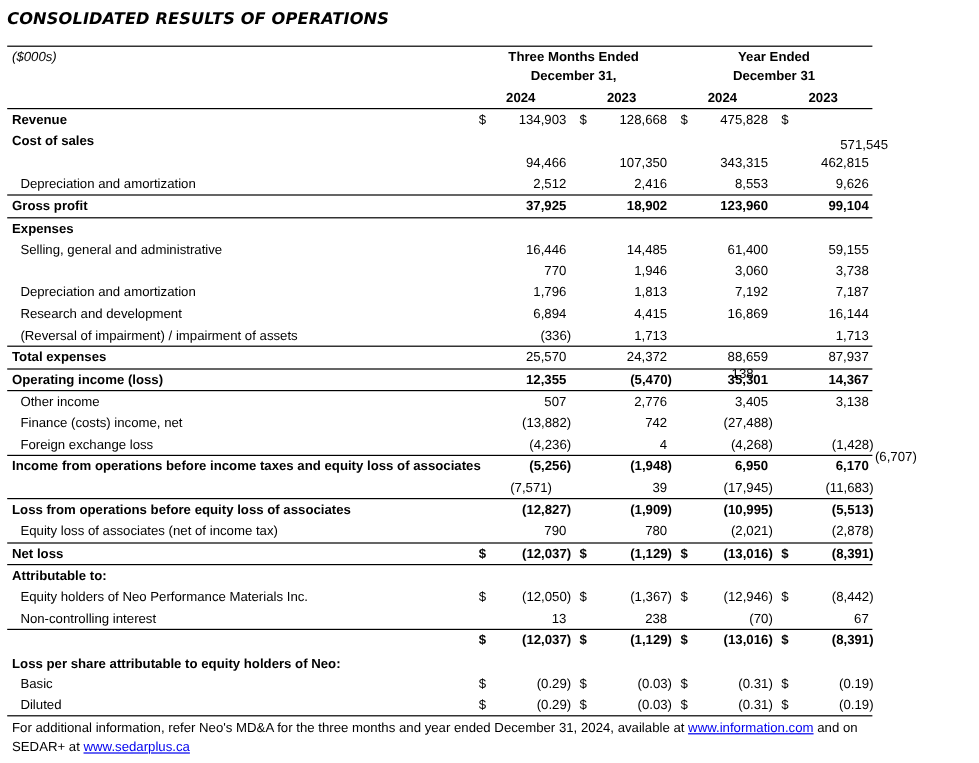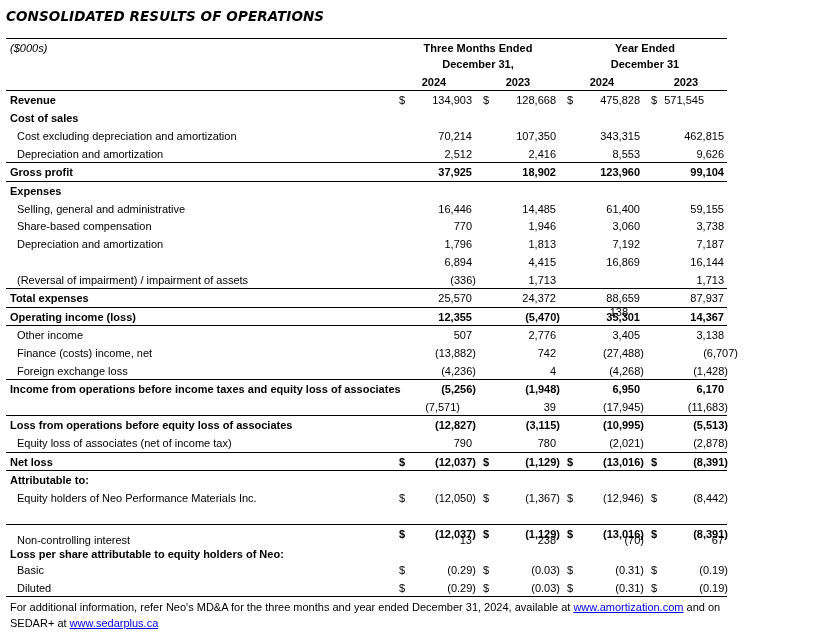--- a/index.html
+++ b/index.html
@@ -48,32 +48,31 @@
 <div id="rows-container">
     <div class="row" style="top: 91px;">
       <div class="lbl flush bold">Revenue</div>
       <div class="cur" style="left: 399px;">$</div>
       <div class="val" style="left: 392px; width: 80px;">134,903</div>
       <div class="cur" style="left: 483px;">$</div>
       <div class="val" style="left: 476px; width: 80px;">128,668</div>
       <div class="cur" style="left: 567px;">$</div>
       <div class="val" style="left: 560px; width: 80px;">475,828</div>
       <div class="cur" style="left: 651px;">$</div>
-      <div class="val" style="left: 624px; width: 80px;">571,545</div>
+      <div class="val" style="left: 660px; width: 80px; margin-top: 21px;">571,545</div>
     </div>
     <div class="row" style="top: 109px;">
       <div class="lbl flush bold">Cost of sales</div>
       <div class="val" style="left: 392px; width: 80px;"></div>
       <div class="val" style="left: 476px; width: 80px;"></div>
       <div class="val" style="left: 560px; width: 80px;"></div>
       <div class="val" style="left: 644px; width: 80px;"></div>
     </div>
     <div class="row" style="top: 127px;">
-      <div class="lbl indent">Cost excluding depreciation and amortization</div>
-      <div class="val" style="left: 392px; width: 80px;">70,214</div>
+      <div class="val" style="left: 392px; width: 80px;">94,466</div>
       <div class="val" style="left: 476px; width: 80px;">107,350</div>
       <div class="val" style="left: 560px; width: 80px;">343,315</div>
       <div class="val" style="left: 644px; width: 80px;">462,815</div>
     </div>
     <div class="row" style="top: 145px;">
       <div class="lbl indent">Depreciation and amortization</div>
       <div class="val" style="left: 392px; width: 80px;">2,512</div>
       <div class="val" style="left: 476px; width: 80px;">2,416</div>
       <div class="val" style="left: 560px; width: 80px;">8,553</div>
       <div class="val" style="left: 644px; width: 80px;">9,626</div>
@@ -95,34 +94,34 @@
       <div class="val" style="left: 644px; width: 80px;"></div>
     </div>
     <div class="row" style="top: 200px;">
       <div class="lbl indent">Selling, general and administrative</div>
       <div class="val" style="left: 392px; width: 80px;">16,446</div>
       <div class="val" style="left: 476px; width: 80px;">14,485</div>
       <div class="val" style="left: 560px; width: 80px;">61,400</div>
       <div class="val" style="left: 644px; width: 80px;">59,155</div>
     </div>
     <div class="row" style="top: 217px;">
-      <div class="lbl indent">Share-based compensation</div>
       <div class="val" style="left: 392px; width: 80px;">770</div>
       <div class="val" style="left: 476px; width: 80px;">1,946</div>
       <div class="val" style="left: 560px; width: 80px;">3,060</div>
       <div class="val" style="left: 644px; width: 80px;">3,738</div>
     </div>
     <div class="row" style="top: 235px;">
       <div class="lbl indent">Depreciation and amortization</div>
       <div class="val" style="left: 392px; width: 80px;">1,796</div>
       <div class="val" style="left: 476px; width: 80px;">1,813</div>
       <div class="val" style="left: 560px; width: 80px;">7,192</div>
       <div class="val" style="left: 644px; width: 80px;">7,187</div>
     </div>
     <div class="row" style="top: 253px;">
+      <div class="lbl indent">Research and development</div>
       <div class="val" style="left: 392px; width: 80px;">6,894</div>
       <div class="val" style="left: 476px; width: 80px;">4,415</div>
       <div class="val" style="left: 560px; width: 80px;">16,869</div>
       <div class="val" style="left: 644px; width: 80px;">16,144</div>
     </div>
     <div class="row" style="top: 271px;">
       <div class="lbl indent">(Reversal of impairment) / impairment of assets</div>
       <div class="val" style="left: 396px; width: 80px;">(336)</div>
       <div class="val" style="left: 476px; width: 80px;">1,713</div>
       <div class="val" style="left: 548px; width: 80px; margin-top: 32px;">138</div>
@@ -150,21 +149,21 @@
       <div class="val" style="left: 392px; width: 80px;">507</div>
       <div class="val" style="left: 476px; width: 80px;">2,776</div>
       <div class="val" style="left: 560px; width: 80px;">3,405</div>
       <div class="val" style="left: 644px; width: 80px;">3,138</div>
     </div>
     <div class="row" style="top: 344px;">
       <div class="lbl indent">Finance (costs) income, net</div>
       <div class="val" style="left: 396px; width: 80px;">(13,882)</div>
       <div class="val" style="left: 476px; width: 80px;">742</div>
       <div class="val" style="left: 564px; width: 80px;">(27,488)</div>
-      <div class="val" style="left: 658px; width: 80px;">(6,707)</div>
+      <div class="val" style="left: 684px; width: 80px; margin-top: 28px;">(6,707)</div>
     </div>
     <div class="row" style="top: 362px;">
       <div class="lbl indent">Foreign exchange loss</div>
       <div class="val" style="left: 396px; width: 80px;">(4,236)</div>
       <div class="val" style="left: 476px; width: 80px;">4</div>
       <div class="val" style="left: 564px; width: 80px;">(4,268)</div>
       <div class="val" style="left: 648px; width: 80px;">(1,428)</div>
     </div>
     <div class="hline" style="left: 6px; width: 721px; top: 379px;"></div>
     <div class="row" style="top: 380px;">
@@ -177,21 +176,21 @@
     <div class="row" style="top: 398px;">
       <div class="val" style="left: 380px; width: 80px;">(7,571)</div>
       <div class="val" style="left: 476px; width: 80px;">39</div>
       <div class="val" style="left: 564px; width: 80px;">(17,945)</div>
       <div class="val" style="left: 648px; width: 80px;">(11,683)</div>
     </div>
     <div class="hline" style="left: 6px; width: 721px; top: 415px;"></div>
     <div class="row" style="top: 416px;">
       <div class="lbl flush bold">Loss from operations before equity loss of associates</div>
       <div class="val bold" style="left: 396px; width: 80px;">(12,827)</div>
-      <div class="val bold" style="left: 480px; width: 80px;">(3,115)</div>
+      <div class="val bold" style="left: 480px; width: 80px;">(1,909)</div>
       <div class="val bold" style="left: 564px; width: 80px;">(10,995)</div>
       <div class="val bold" style="left: 648px; width: 80px;">(5,513)</div>
     </div>
     <div class="row" style="top: 434px;">
       <div class="lbl indent">Equity loss of associates (net of income tax)</div>
       <div class="val" style="left: 392px; width: 80px;">790</div>
       <div class="val" style="left: 476px; width: 80px;">780</div>
       <div class="val" style="left: 564px; width: 80px;">(2,021)</div>
       <div class="val" style="left: 648px; width: 80px;">(2,878)</div>
     </div>
@@ -219,21 +218,21 @@
       <div class="lbl indent">Equity holders of Neo Performance Materials Inc.</div>
       <div class="cur" style="left: 399px;">$</div>
       <div class="val" style="left: 396px; width: 80px;">(12,050)</div>
       <div class="cur" style="left: 483px;">$</div>
       <div class="val" style="left: 480px; width: 80px;">(1,367)</div>
       <div class="cur" style="left: 567px;">$</div>
       <div class="val" style="left: 564px; width: 80px;">(12,946)</div>
       <div class="cur" style="left: 651px;">$</div>
       <div class="val" style="left: 648px; width: 80px;">(8,442)</div>
     </div>
-    <div class="row" style="top: 507px; margin-top: 24px;">
+    <div class="row" style="top: 507px;">
       <div class="lbl indent">Non-controlling interest</div>
       <div class="val" style="left: 392px; width: 80px;">13</div>
       <div class="val" style="left: 476px; width: 80px;">238</div>
       <div class="val" style="left: 564px; width: 80px;">(70)</div>
       <div class="val" style="left: 644px; width: 80px;">67</div>
     </div>
     <div class="hline" style="left: 6px; width: 721px; top: 524px;"></div>
     <div class="row" style="top: 525px;">
       <div class="lbl flush bold"></div>
       <div class="cur bold" style="left: 399px;">$</div>
@@ -271,17 +270,17 @@
       <div class="val" style="left: 480px; width: 80px;">(0.03)</div>
       <div class="cur" style="left: 567px;">$</div>
       <div class="val" style="left: 564px; width: 80px;">(0.31)</div>
       <div class="cur" style="left: 651px;">$</div>
       <div class="val" style="left: 648px; width: 80px;">(0.19)</div>
     </div>
     <div class="hline" style="left: 6px; width: 721px; top: 596px;"></div>
   </div>
 
 <div class="foot" style="top:598px;">
-  <span>For additional information, refer Neo's MD&amp;A for the three months and year ended December 31, 2024, available at </span><a class="link">www.amortization.com</a><span> and on</span>
+  <span>For additional information, refer Neo's MD&amp;A for the three months and year ended December 31, 2024, available at </span><a class="link">www.information.com</a><span> and on</span>
 </div>
 <div class="foot" style="top:614px;">
   <span>SEDAR+ at </span><a class="link">www.sedarplus.ca</a>
 </div>
 
 </body></html>

